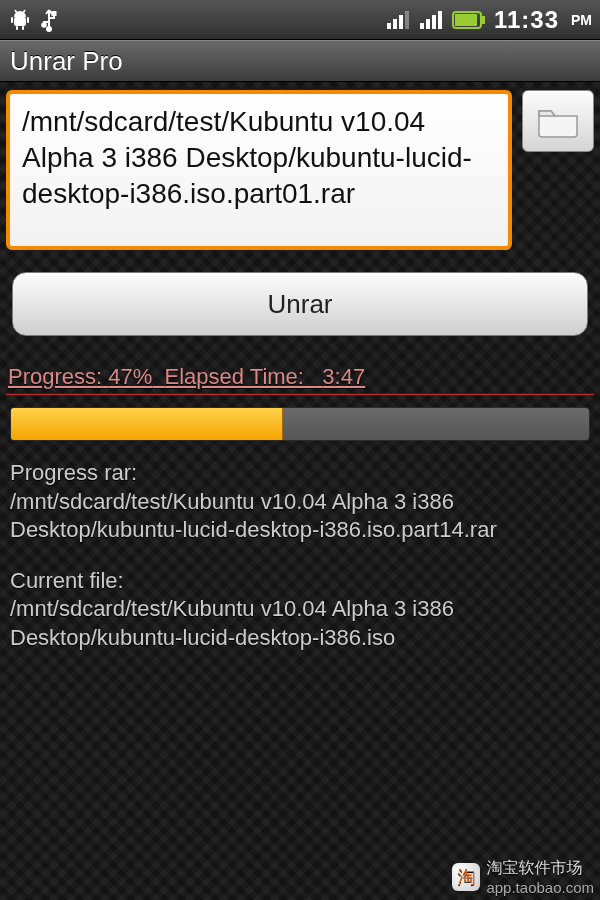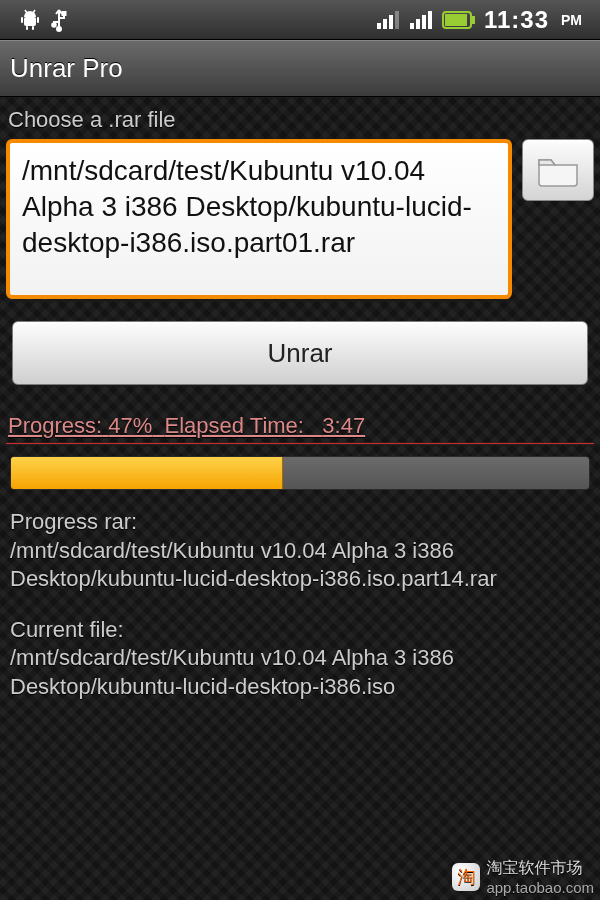--- a/index.html
+++ b/index.html
@@ -12,35 +12,35 @@
     color: #bbb;
     display: flex;
     flex-direction: column;
   }
 
   
   .status-bar {
     height: 40px;
     background: linear-gradient(#555, #2f2f2f);
     display: flex; align-items: center;
-    padding: 0 18px;
+    padding: 0 8px;
     color: #fff;
     font-size: 24px;
     border-bottom: 1px solid #000;
   }
   .status-left { display:flex; gap:6px; align-items:center; }
   .status-spacer { flex: 1; }
   .status-right { display:flex; gap:8px; align-items:center; }
   .ic { display:inline-flex; align-items:center; justify-content:center; }
   .clock { font-weight: bold; letter-spacing: 1px; }
   .ampm { font-size: 14px; margin-left: 4px; align-self:center;font-weight:bold; }
 
   
   .title-bar {
-    height: 57px;
+    height: 42px;
     background: linear-gradient(#6a6a6a, #3c3c3c);
     display:flex; align-items:center;
     padding: 0 10px;
     color: #fff;
     font-size: 26px;
     text-shadow: 0 -1px 0 #000;
     border-top: 1px solid #888;
     border-bottom: 1px solid #000;
   }
 
@@ -69,21 +69,21 @@
     border-radius: 6px;
     display:flex; align-items:center; justify-content:center;
     box-shadow: inset 0 1px 0 #fff;
   }
 
   .unrar-btn {
     margin: 22px 6px 0 6px;
     height: 64px;
     background: linear-gradient(#fdfdfd,#cfcfcf);
     border: 1px solid #7a7a7a;
-    border-radius: 6px;
+    border-radius: 14px;
     display:flex; align-items:center; justify-content:center;
     font-size: 26px;
     color: #222;
     box-shadow: inset 0 1px 0 #fff;
   }
 
   .progress-line {
     margin-top: 28px;
     font-size: 22px;
     color: #d88;
@@ -194,21 +194,20 @@
     <span class="ampm">PM</span>
   </div>
 </div>
 
 <div class="title-bar">
   <span>Unrar Pro</span>
 </div>
 
 <div class="content">
 
-  <div class="label-choose">Choose a .rar file</div>
 
   <div class="file-row">
     <div class="file-input">
       <span>/mnt/sdcard/test/Kubuntu v10.04 Alpha 3 i386 Desktop/kubuntu-lucid-desktop-i386.iso.part01.rar</span>
     </div>
     <div class="browse-btn">
       <span class="ic">
         <svg width="44" height="36" viewBox="0 0 44 36">
             <path d="M3 8h12l4 5h22v18a3 3 0 0 1-3 3H6a3 3 0 0 1-3-3V8z" fill="#f5f5f5" stroke="#999" stroke-width="1.5"></path>
             <path d="M3 8h12l4 5H3z" fill="#e8e8e8" stroke="#999" stroke-width="1.5"></path>

